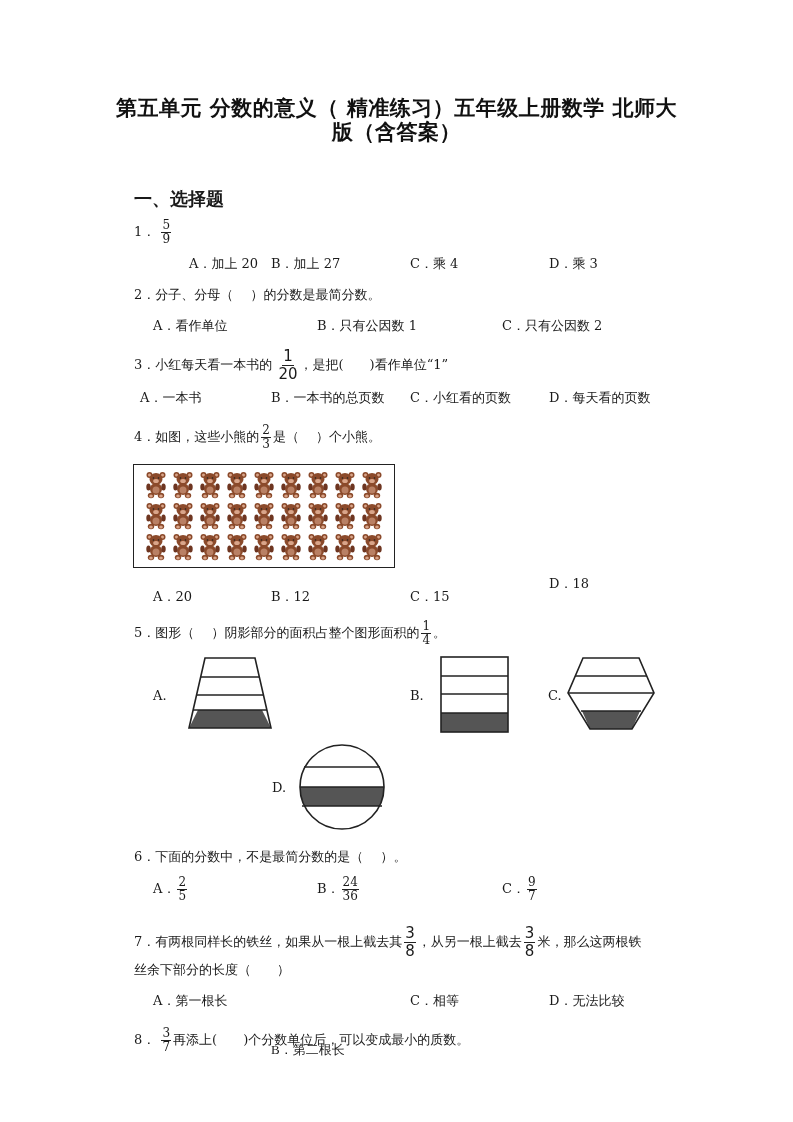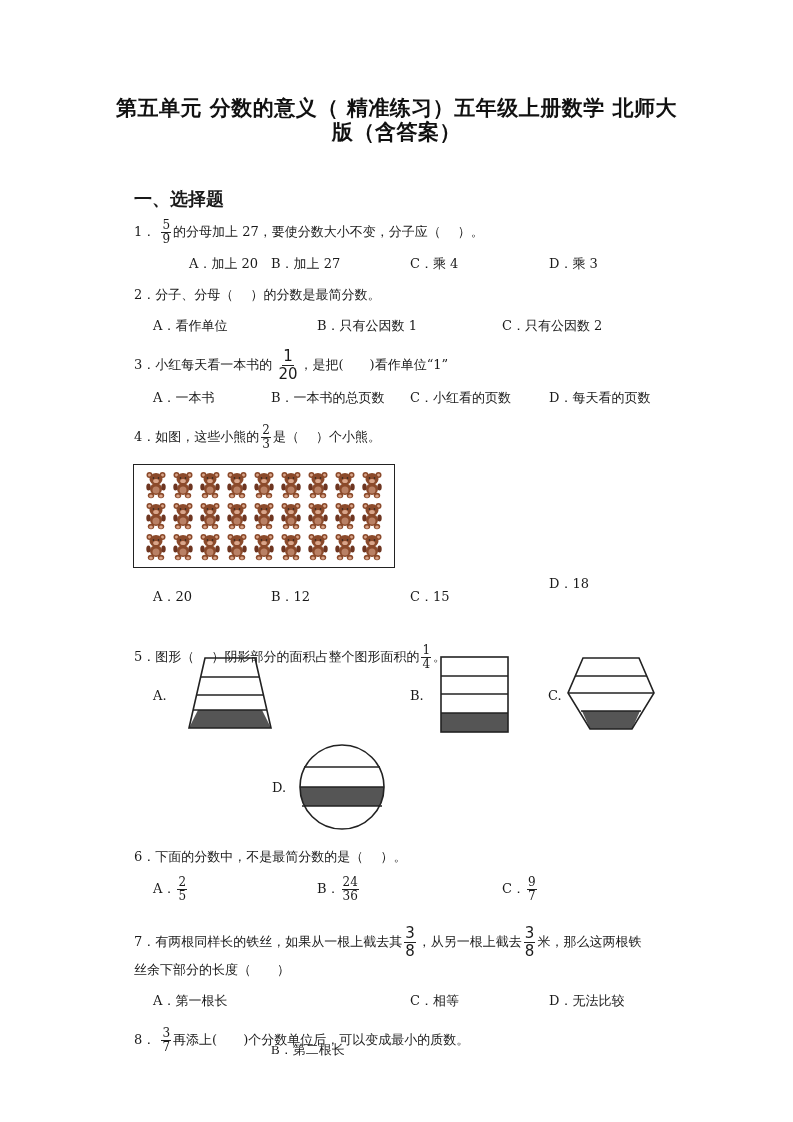--- a/index.html
+++ b/index.html
@@ -27,42 +27,42 @@
 <div class="abs title" style="top:94px;">第五单元  分数的意义（ 精准练习）五年级上册数学  北师大</div>
 <div class="abs title" style="top:118px;">版（含答案）</div>
 
 <div class="abs section" style="left:134px; top:187px;">一、选择题</div>
 
 <div class="abs q" style="left:134px; top:219px;">
   <span>1．</span>
   <span class="frac">
       <span class="num">5</span>
       <span class="den">9</span>
-    </span><span>的分母加上 27，要使分数大小不变，分子应（　 ）。</span>
+    </span>
 </div>
 <div class="abs opt" style="left:153px; top:255px;margin-left:36px;">A．加上 20</div>
 <div class="abs opt" style="left:271px; top:255px;">B．加上 27</div>
 <div class="abs opt" style="left:410px; top:255px;">C．乘 4</div>
 <div class="abs opt" style="left:549px; top:255px;">D．乘 3</div>
 
 <div class="abs q" style="left:134px; top:286px;">
   <span>2．</span><span>分子、分母（　 ）的分数是最简分数。</span>
 </div>
 <div class="abs opt" style="left:153px; top:317px;">A．看作单位</div>
 <div class="abs opt" style="left:317px; top:317px;">B．只有公因数 1</div>
 <div class="abs opt" style="left:502px; top:317px;">C．只有公因数 2</div>
 
 <div class="abs q" style="left:134px; top:348px;">
   <span>3．</span><span>小红每天看一本书的</span>
   <span class="frac sans">
       <span class="num">1</span>
       <span class="den">20</span>
     </span><span>，是把(　　)看作单位“1”</span>
 </div>
-<div class="abs opt" style="left:153px; top:389px;">A．一本书</div>
+<div class="abs opt" style="left:140px; top:389px;">A．一本书</div>
 <div class="abs opt" style="left:271px; top:389px;">B．一本书的总页数</div>
 <div class="abs opt" style="left:410px; top:389px;">C．小红看的页数</div>
 <div class="abs opt" style="left:549px; top:389px;">D．每天看的页数</div>
 
 <div class="abs q" style="left:134px; top:424px;">
   <span>4．</span><span>如图，这些小熊的</span><span class="frac">
       <span class="num">2</span>
       <span class="den">3</span>
     </span><span>是（　 ）个小熊。</span>
 </div>
@@ -608,21 +608,21 @@
         <ellipse cx="16" cy="25" rx="1.8" ry="1.6" fill="#d9a58a"></ellipse>
       </svg>
     </div>
   </div>
 
 <div class="abs opt" style="left:153px; top:588px;">A．20</div>
 <div class="abs opt" style="left:271px; top:588px;">B．12</div>
 <div class="abs opt" style="left:410px; top:588px;">C．15</div>
 <div class="abs opt" style="left:549px; top:575px;">D．18</div>
 
-<div class="abs q" style="left:134px; top:620px;margin-top:24px;">
+<div class="abs q" style="left:134px; top:620px;">
   <span>5．</span><span>图形（　 ）阴影部分的面积占整个图形面积的</span><span class="frac">
       <span class="num">1</span>
       <span class="den">4</span>
     </span><span>。</span>
 </div>
 
 <div class="abs shape-label" style="left:153px; top:688px;">A.</div>
 <svg class="abs" style="left:186px; top:654px;" width="88" height="78" viewBox="0 0 88 78">
   <polygon points="3,74 85,74 76,56 12,56" fill="#555555"></polygon>
   <polygon points="19,4 69,4 85,74 3,74" fill="none" stroke="#222" stroke-width="1.6"></polygon>

